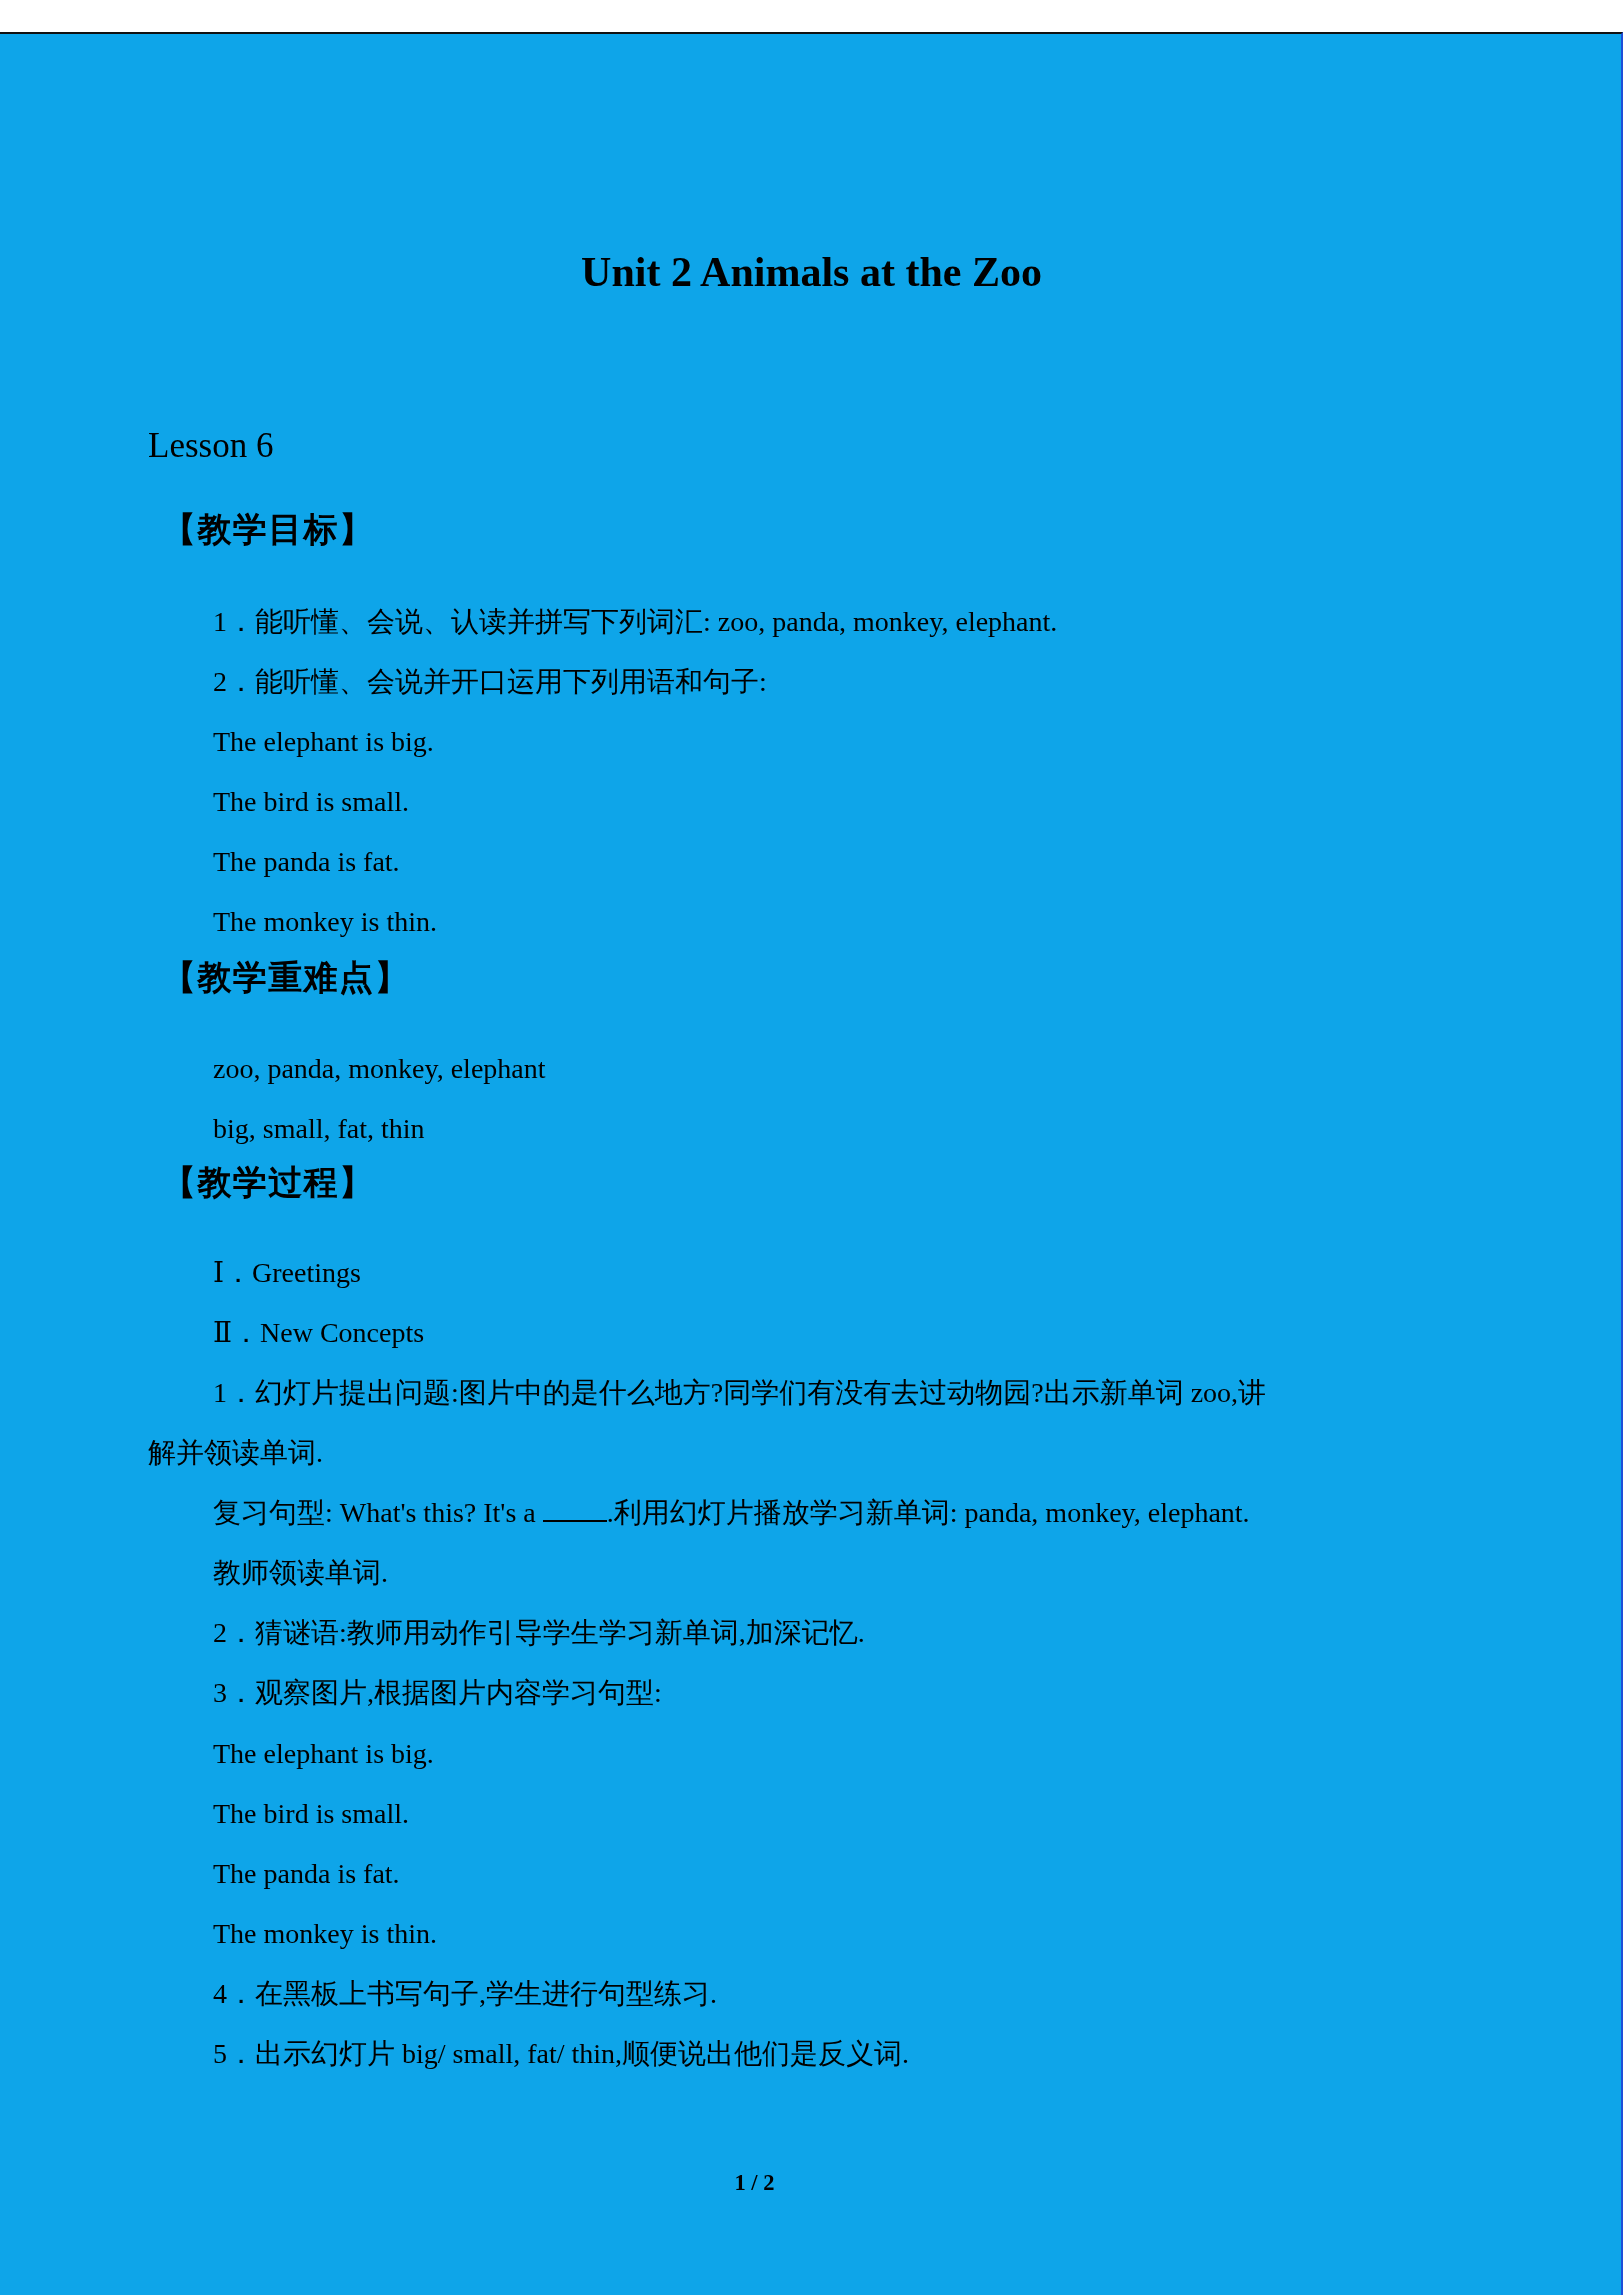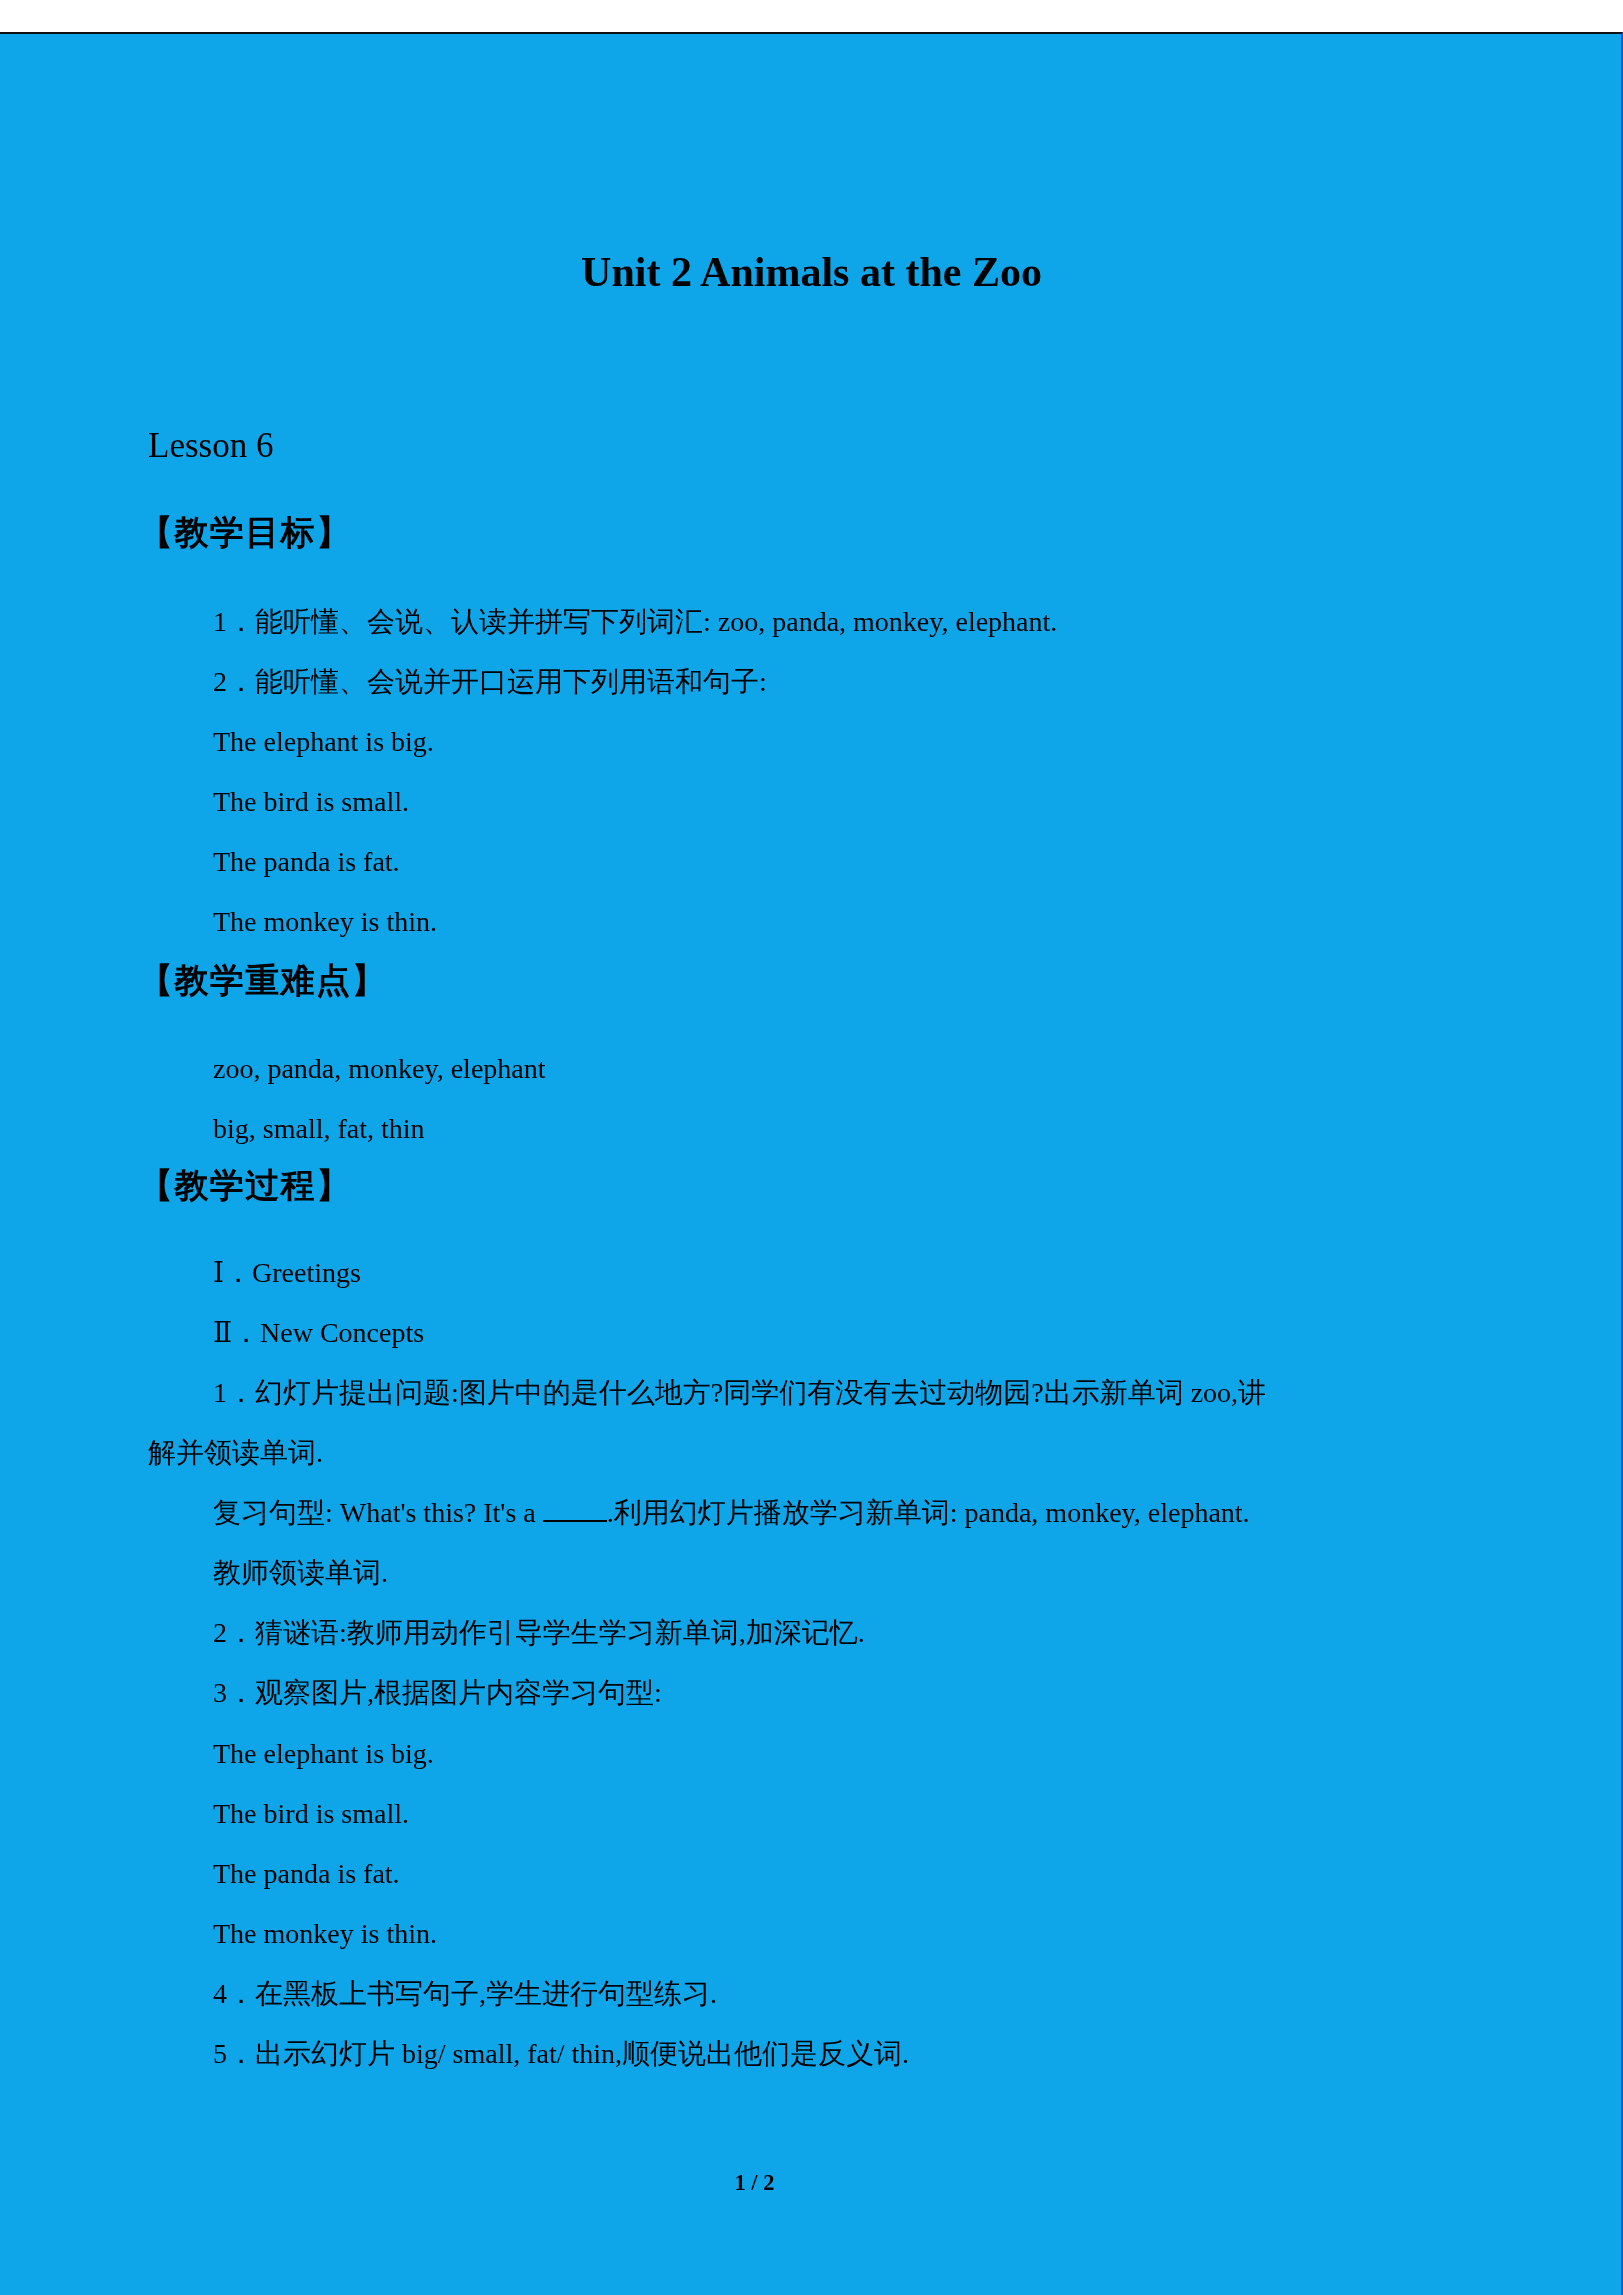--- a/index.html
+++ b/index.html
@@ -23,23 +23,23 @@
   .title {
     left: 0; width: 1623px; text-align: center;
     top: 217px;
     font-size: 42px; font-weight: bold;
   }
   .lesson {
     left: 148px; top: 394px;
     font-size: 35px; font-weight: normal;
   }
   .section-heading {
-    left: 139px;
+    left: 162px;
     font-size: 34px; font-weight: bold;
-    font-family: Liberation Sans, sans-serif;
+    font-family: Liberation Mono, monospace;
     letter-spacing: 1.4px;
   }
   .body {
     font-size: 28px;
   }
   .indent { left: 213px; }
   .flush { left: 148px; }
   .blank {
     display: inline-block;
     width: 64px;

